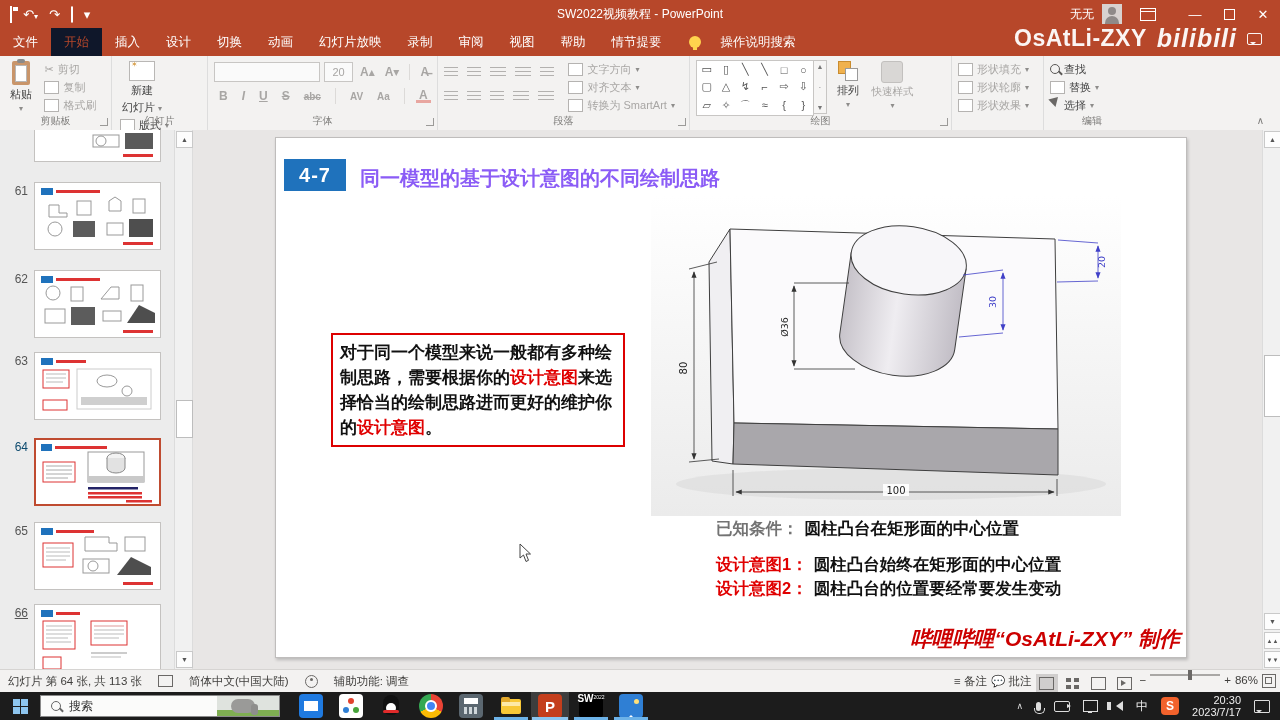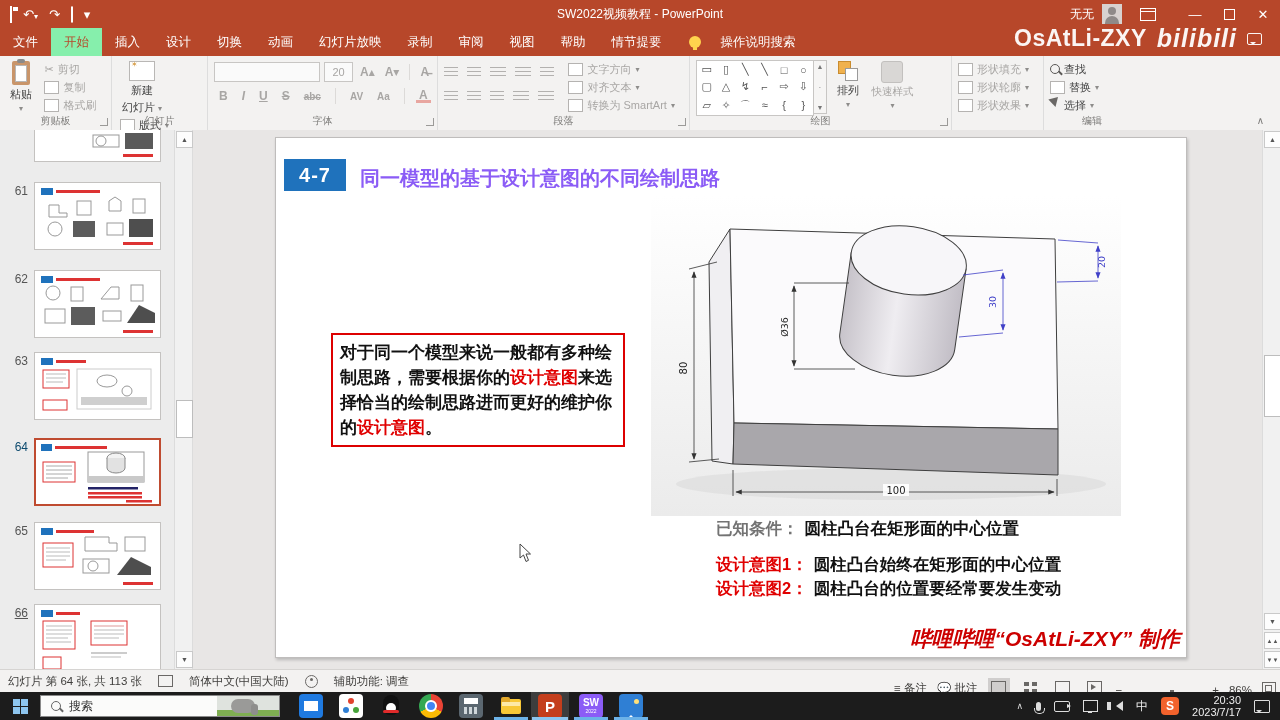--- a/index.html
+++ b/index.html
@@ -20,21 +20,21 @@
   .avatar:before{content:"";position:absolute;left:6px;top:3px;width:8px;height:8px;border-radius:50%;background:#8f8a88;}
   .avatar:after{content:"";position:absolute;left:3px;top:12px;width:14px;height:8px;border-radius:7px 7px 0 0;background:#8f8a88;}
   .ribopt{width:14px;height:11px;border:1.5px solid #fff;position:relative;margin-right:22px;}
   .ribopt:before{content:"";position:absolute;left:0;top:2px;right:0;height:1.5px;background:#fff;}
   .wbtn{width:34px;height:28px;display:flex;align-items:center;justify-content:center;font-size:13px;}
   .restore-ic{width:9px;height:9px;border:1px solid #fff;position:relative;background:#b7472a;}
   .restore-ic:before{content:"";position:absolute;left:2px;top:-3px;width:9px;height:9px;border:1px solid #fff;z-index:-1;}
   
   #tabrow{position:absolute;left:0;top:28px;width:1280px;height:28px;background:#b7472a;display:flex;align-items:flex-end;}
   .tab{height:28px;display:flex;align-items:center;padding:0 13px;color:#fff;font-size:12.5px;white-space:nowrap;}
-  .tab.active{background:#86efac;color:#b7472a;}
+  .tab.active{background:#0f172a;color:#b7472a;}
   .tellme{height:28px;display:flex;align-items:center;gap:20px;color:#fff;font-size:12.5px;margin-left:14px;white-space:nowrap;}
   .bulb{width:12px;height:12px;border-radius:50%;background:#ffd34d;position:relative;}
   .bulb:after{content:"";position:absolute;left:4px;top:11px;width:4px;height:3px;background:#ffd34d;}
   #watermark{position:absolute;right:18px;top:24px;display:flex;align-items:center;gap:10px;color:#fff;opacity:.95;pointer-events:none;}
   #watermark .wm-name{font-size:23px;font-weight:bold;letter-spacing:.5px;}
   #watermark .wm-brand{font-size:25px;font-weight:bold;font-style:italic;letter-spacing:1px;}
   .bubble-ic{width:13px;height:10px;border:1.5px solid #fff;border-radius:2px;position:relative;}
   .bubble-ic:after{content:"";position:absolute;left:2px;bottom:-4px;border:3px solid transparent;border-top-color:#fff;}
   
   #ribbon{position:absolute;left:0;top:56px;width:1280px;height:74px;background:#f3f2f1;border-bottom:1px solid #d2d0ce;display:flex;}
@@ -86,21 +86,21 @@
   #slidetitle{position:absolute;left:84px;top:27px;font-size:20px;font-weight:bold;color:#8b5cf6;white-space:nowrap;text-align:center;}
   #notebox{position:absolute;left:55px;top:195px;width:276px;border:2px solid #dd0000;padding:5px 7px;font-size:17px;line-height:25px;font-weight:600;color:#111;}
   #notebox .red{color:#e00000;}
   .sline{position:absolute;left:440px;font-size:16.5px;font-weight:bold;white-space:nowrap;color:#111;}
   .sline .lbl-blue{color:#737373;margin-right:6px;}
   .sline .lbl-red{color:#e00000;margin-right:6px;}
   #credit{position:absolute;right:6px;top:487px;font-size:21px;font-weight:bold;font-style:italic;color:#cc0000;}
   
   #statusbar{position:absolute;left:0;top:669px;width:1280px;height:23px;background:#f3f2f1;border-top:1px solid #d6d4d2;font-size:11.5px;color:#3f3e3c;}
   .st-left{position:absolute;left:8px;top:0;height:22px;display:flex;align-items:center;gap:16px;}
-  .st-right{position:absolute;right:4px;top:4px;height:22px;display:flex;align-items:flex-end;gap:10px;}
+  .st-right{position:absolute;right:4px;top:4px;height:22px;display:flex;align-items:flex-start;gap:4px;}
   .mon-ic{width:13px;height:10px;border:1.5px solid #6a6866;position:relative;}
   .acc-ic{width:11px;height:11px;border-radius:50%;border:1.5px solid #6a6866;position:relative;}
   .acc-ic:before{content:"";position:absolute;left:4px;top:2px;width:3px;height:3px;border-radius:50%;background:#6a6866;}
   .vicon{width:22px;height:18px;display:flex;align-items:center;justify-content:center;}
   .vicon.on{background:#d0cecd;}
   .vg{width:13px;height:11px;border:1px solid #6a6866;position:relative;}
   .vg.sorter{border:none;background:
      linear-gradient(#6a6866,#6a6866) 0 0/5px 4px no-repeat,
      linear-gradient(#6a6866,#6a6866) 8px 0/5px 4px no-repeat,
      linear-gradient(#6a6866,#6a6866) 0 7px/5px 4px no-repeat,
@@ -705,21 +705,21 @@
       <span class="appic">
         <span style="position:absolute;left:2px;top:5px;width:20px;height:15px;background:#f8c838;border-radius:2px;"></span>
         <span style="position:absolute;left:2px;top:3px;width:9px;height:5px;background:#e3a92c;border-radius:2px 2px 0 0;"></span>
         <span style="position:absolute;left:3px;top:8px;width:18px;height:4px;background:#fde9a8;"></span>
         </span>
     </div>
     <div class="pptslot">
       <span class="appic" style="position:absolute;left:7px;top:2px;background:#c43e1c;color:#fff;font-weight:bold;font-size:15px;display:flex;align-items:center;justify-content:center;">P</span>
     </div>
     <div class="tb-item" style="left:571px;width:40px;">
-      <span class="appic" style="background:#8b5cf6;display:flex;flex-direction:column;align-items:center;justify-content:center;color:#fff;">
+      <span class="appic" style="background:#000000;display:flex;flex-direction:row;justify-content:center;color:#fff;">
         <span style="font-size:10px;font-weight:bold;line-height:10px;">SW</span>
         <span style="font-size:5px;line-height:6px;">2022</span>
         </span>
     </div>
     <div class="tb-item" style="left:611px;width:40px;">
       <span class="appic" style="background:#2f7fd4;">
         <span style="position:absolute;left:3px;top:12px;width:0;height:0;border:9px solid transparent;border-bottom:9px solid #fff;"></span>
         <span style="position:absolute;left:15px;top:5px;width:5px;height:5px;border-radius:50%;background:#ffe07a;"></span>
         </span>
     </div>

